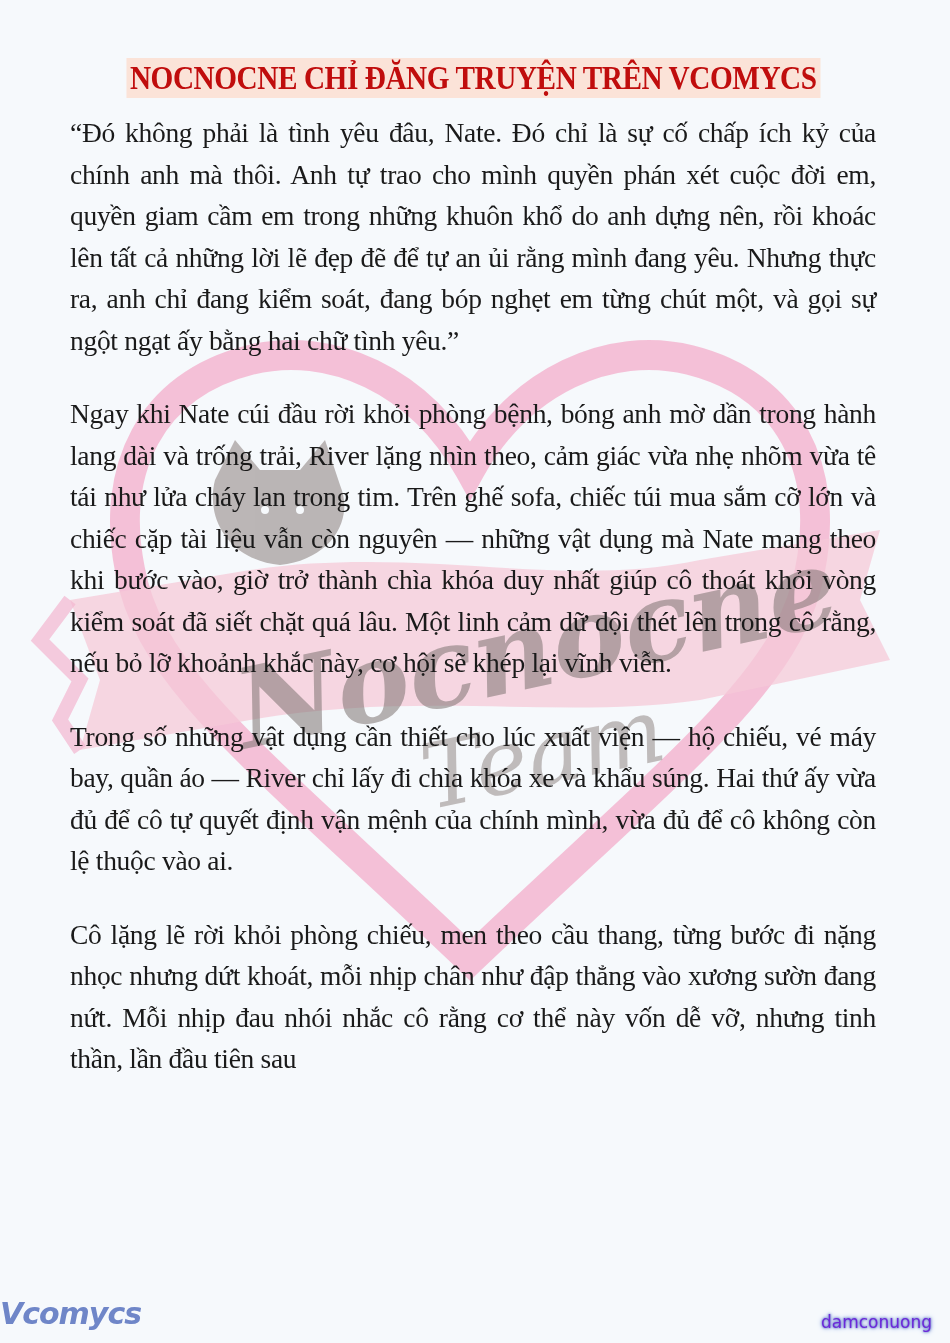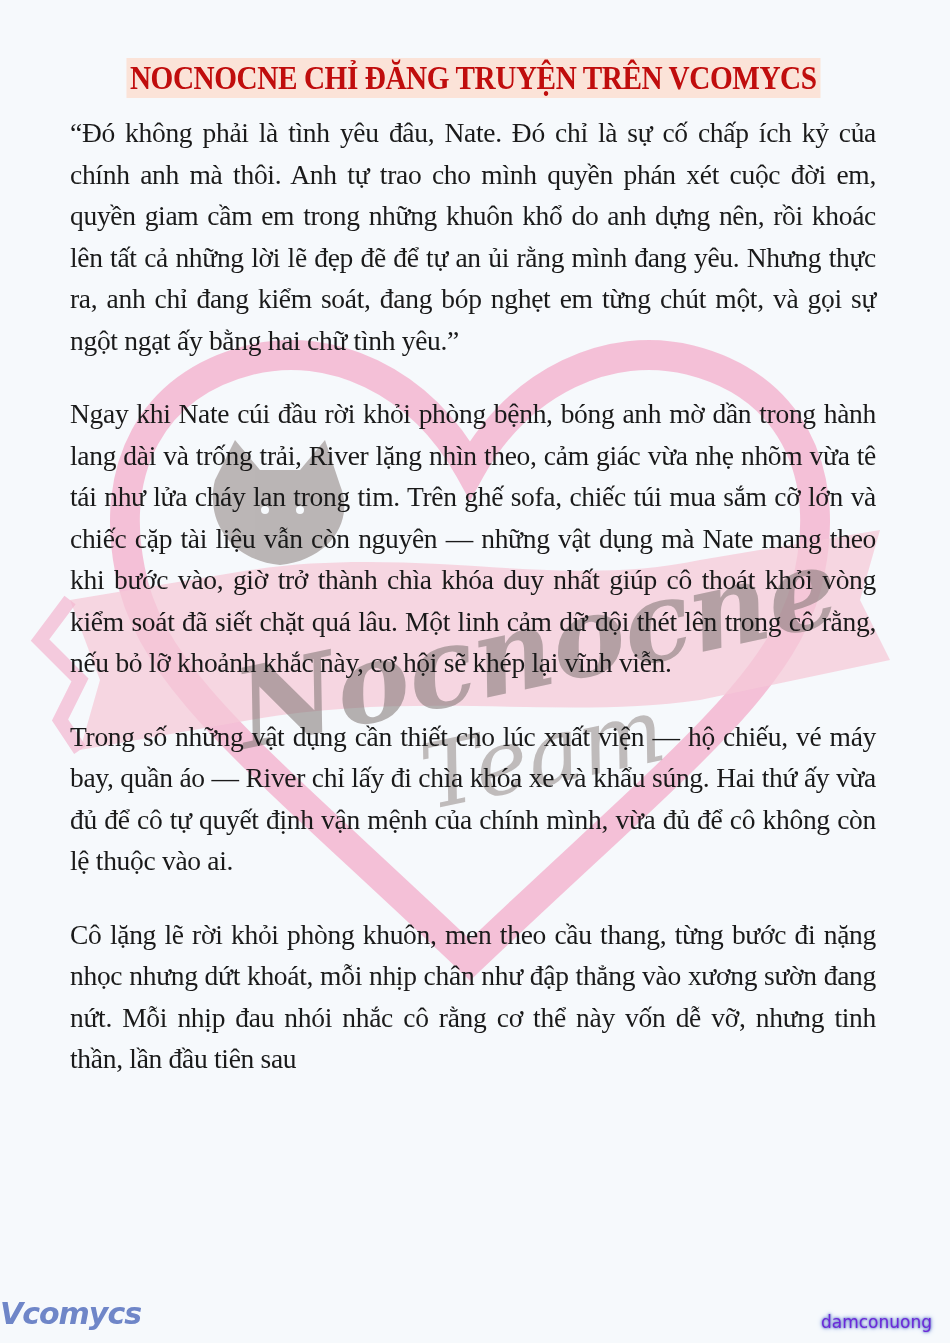--- a/index.html
+++ b/index.html
@@ -80,18 +80,18 @@
 </svg>
 
 <div class="page">
   <div class="title-wrap">
     <span class="title">NOCNOCNE CHỈ ĐĂNG TRUYỆN TRÊN VCOMYCS</span>
   </div>
   <div class="body-text">
     <p class="para">“Đó không phải là tình yêu đâu, Nate. Đó chỉ là sự cố chấp ích kỷ của chính anh mà thôi. Anh tự trao cho mình quyền phán xét cuộc đời em, quyền giam cầm em trong những khuôn khổ do anh dựng nên, rồi khoác lên tất cả những lời lẽ đẹp đẽ để tự an ủi rằng mình đang yêu. Nhưng thực ra, anh chỉ đang kiểm soát, đang bóp nghẹt em từng chút một, và gọi sự ngột ngạt ấy bằng hai chữ tình yêu.”</p>
     <p class="para">Ngay khi Nate cúi đầu rời khỏi phòng bệnh, bóng anh mờ dần trong hành lang dài và trống trải, River lặng nhìn theo, cảm giác vừa nhẹ nhõm vừa tê tái như lửa cháy lan trong tim. Trên ghế sofa, chiếc túi mua sắm cỡ lớn và chiếc cặp tài liệu vẫn còn nguyên — những vật dụng mà Nate mang theo khi bước vào, giờ trở thành chìa khóa duy nhất giúp cô thoát khỏi vòng kiểm soát đã siết chặt quá lâu. Một linh cảm dữ dội thét lên trong cô rằng, nếu bỏ lỡ khoảnh khắc này, cơ hội sẽ khép lại vĩnh viễn.</p>
     <p class="para">Trong số những vật dụng cần thiết cho lúc xuất viện — hộ chiếu, vé máy bay, quần áo — River chỉ lấy đi chìa khóa xe và khẩu súng. Hai thứ ấy vừa đủ để cô tự quyết định vận mệnh của chính mình, vừa đủ để cô không còn lệ thuộc vào ai.</p>
-    <p class="para">Cô lặng lẽ rời khỏi phòng khuôn, men theo cầu thang, từng bước đi nặng nhọc nhưng dứt khoát, mỗi nhịp chân như đập thẳng vào xương sườn đang nứt. Mỗi nhịp đau nhói nhắc cô rằng cơ thể này vốn dễ vỡ, nhưng tinh thần, lần đầu tiên sau</p>
+    <p class="para">Cô lặng lẽ rời khỏi phòng chiếu, men theo cầu thang, từng bước đi nặng nhọc nhưng dứt khoát, mỗi nhịp chân như đập thẳng vào xương sườn đang nứt. Mỗi nhịp đau nhói nhắc cô rằng cơ thể này vốn dễ vỡ, nhưng tinh thần, lần đầu tiên sau</p>
   </div>
 </div>
 
 <div class="footer-logo">Vcomycs</div>
 <div class="footer-credit">damconuong</div>
 
 </body></html>

